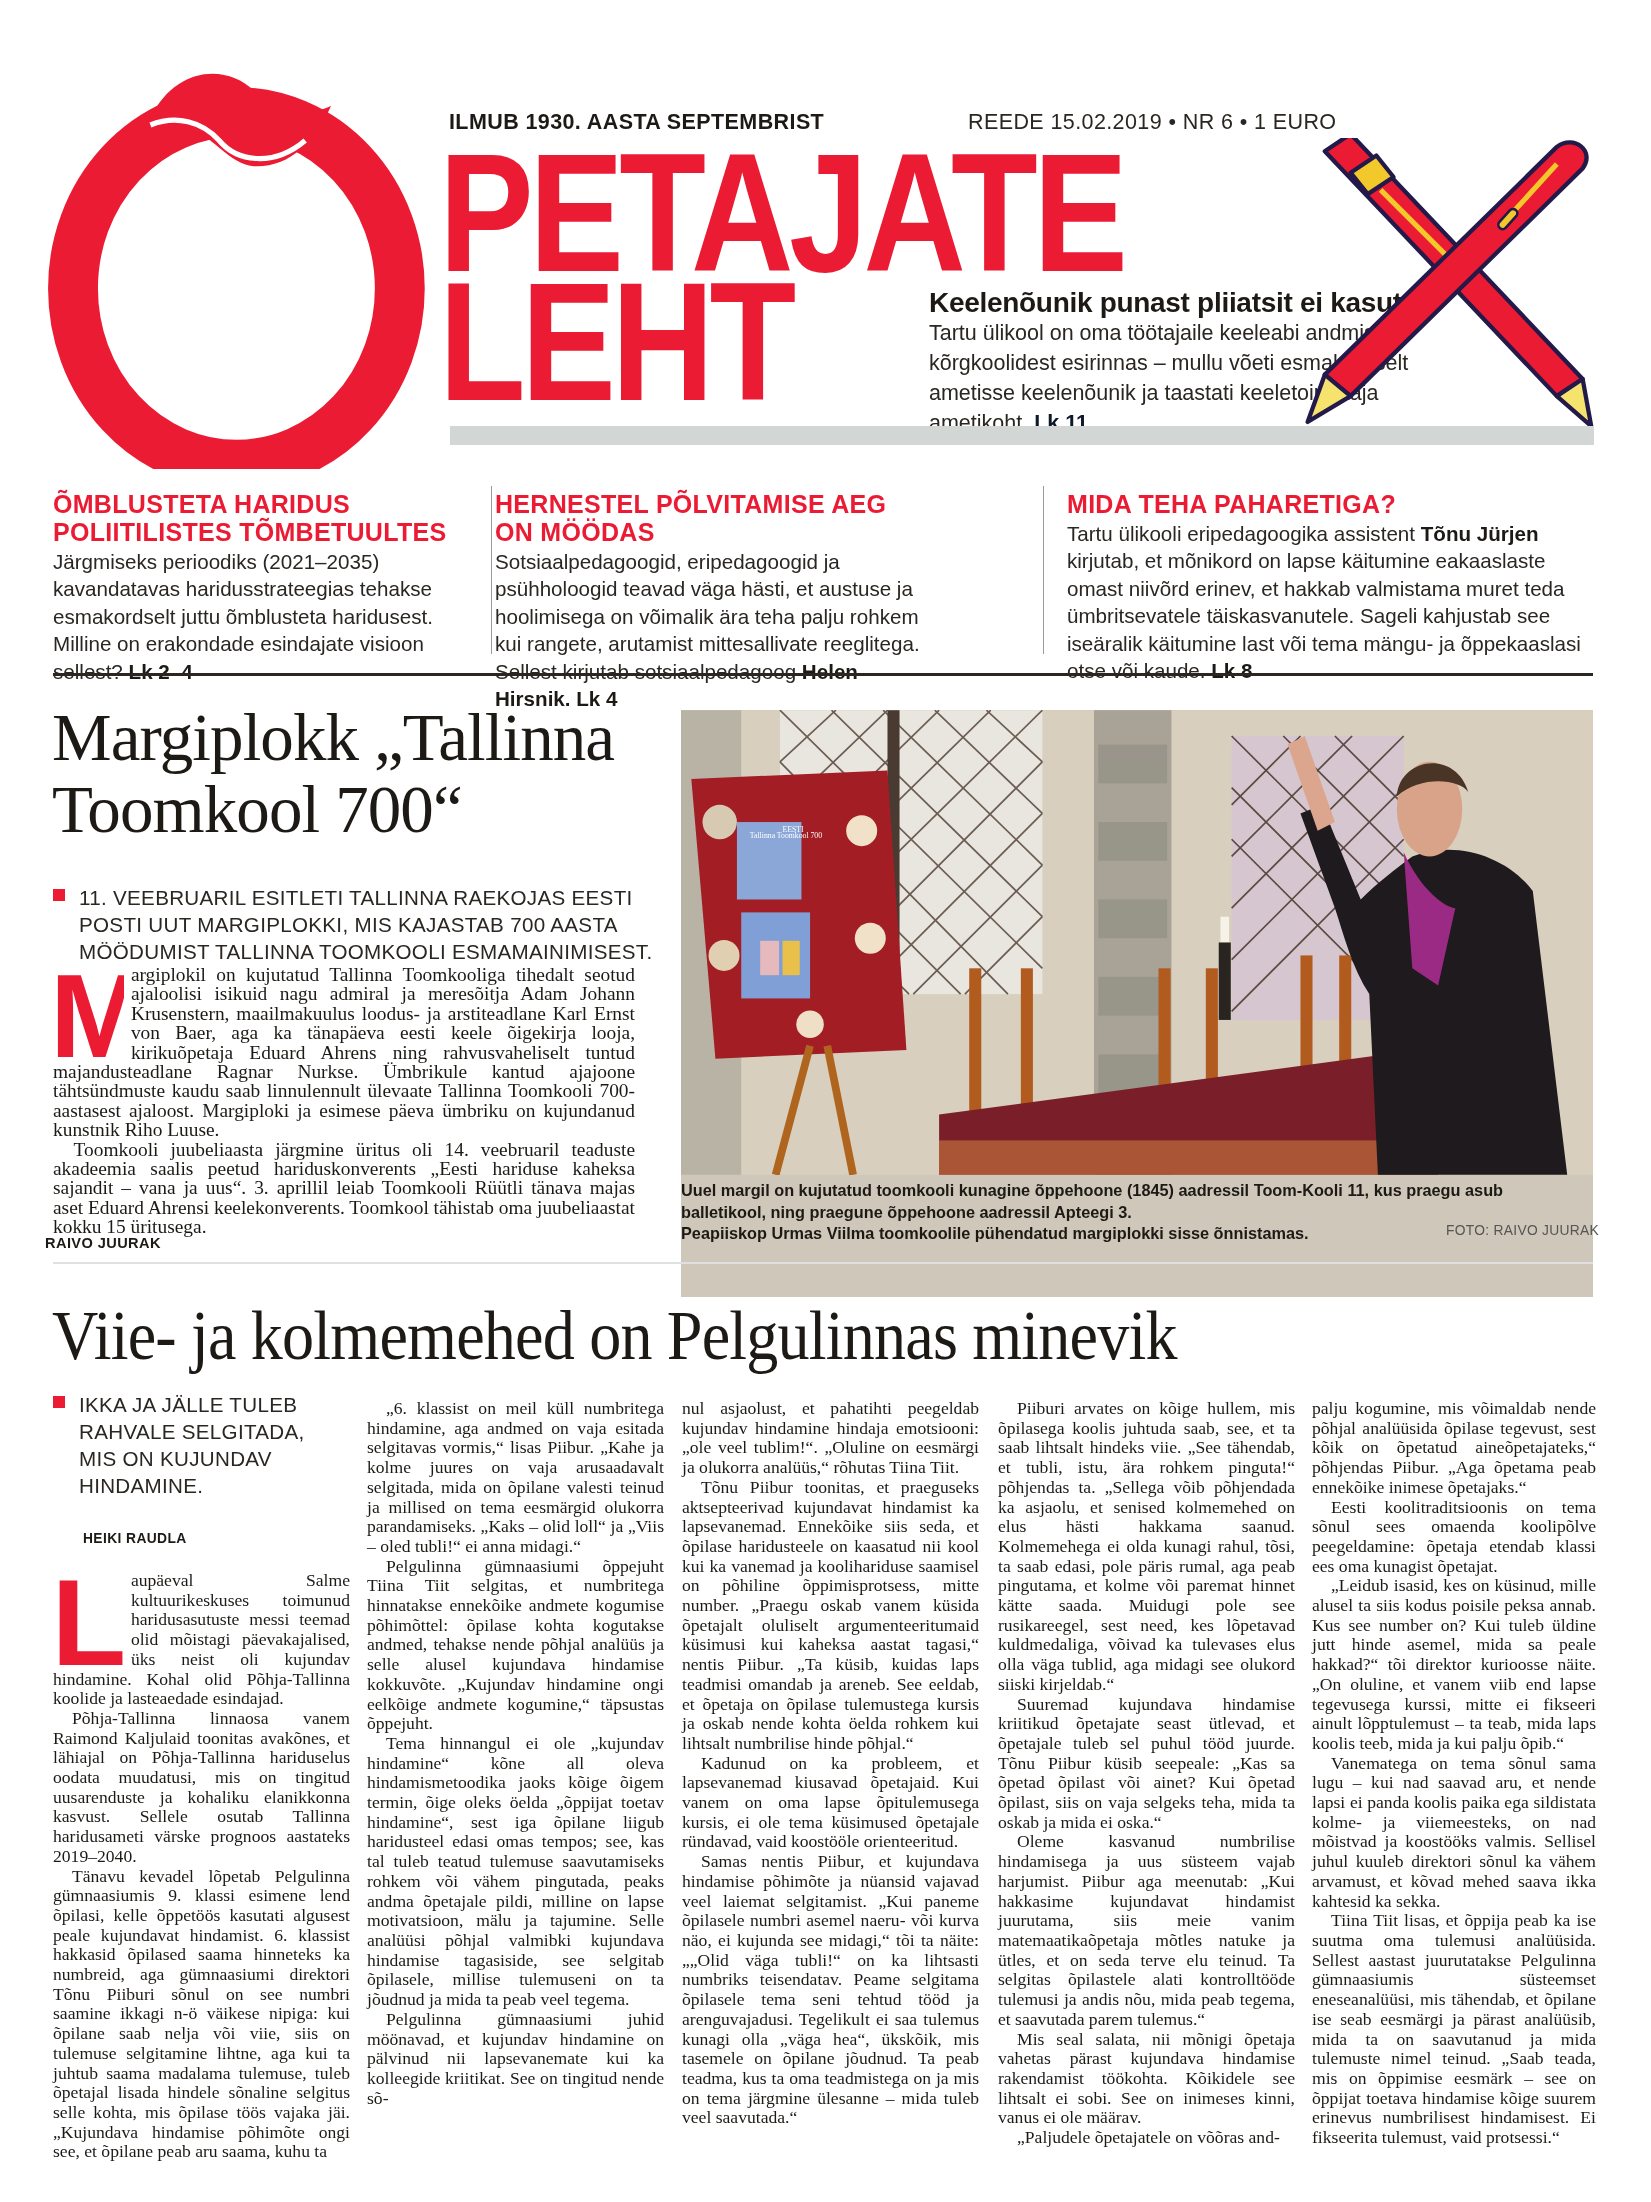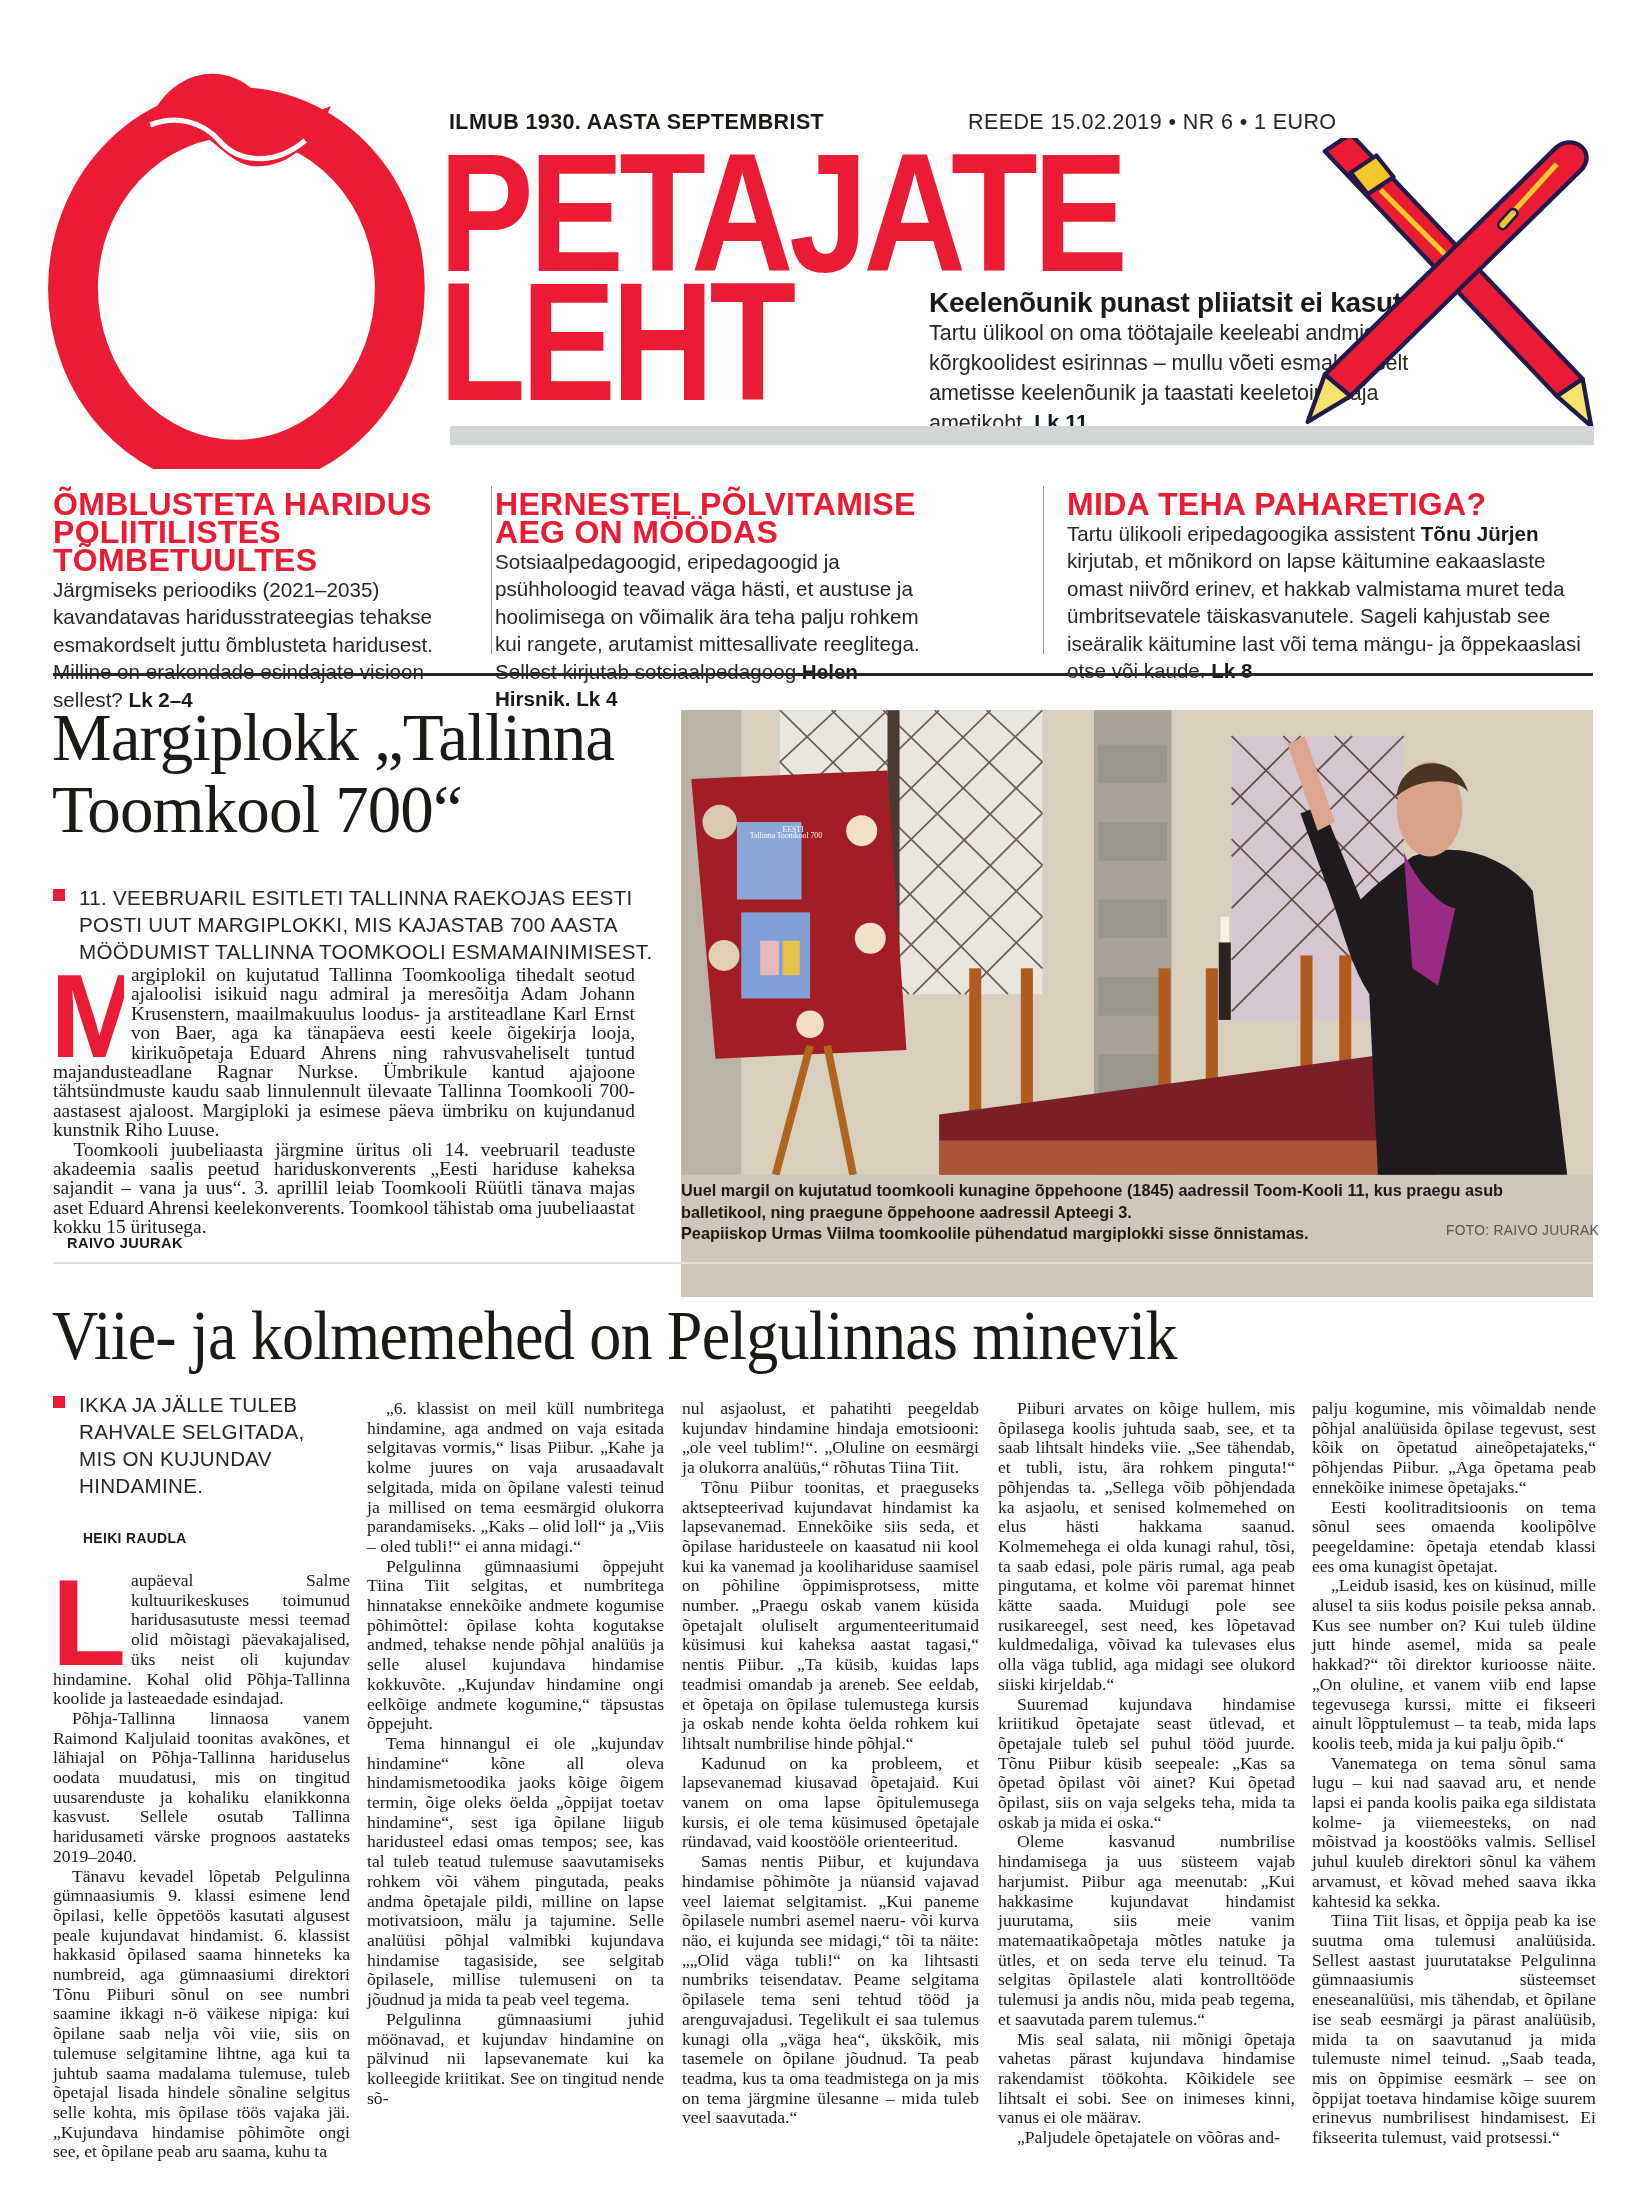--- a/index.html
+++ b/index.html
@@ -17,21 +17,21 @@
   #title-1 { left: 439px; top: 129px; font-size: 165px; transform: scaleX(0.86) scaleY(1.02); }
   #title-2 { left: 439px; top: 258px; font-size: 165px; transform: scaleX(0.86) scaleY(1.02); }
   .promo-head { left: 929px; top: 287px; font-size: 28px; font-weight: 700; letter-spacing: -0.3px; }
   .promo-body { left: 929px; top: 318px; width: 482px; font-size: 21.5px; line-height: 30px; color: #2a2622; }
   .promo-body b { color: #0f172a; }
   #pencils { left: 1299px; top: 138px; width: 318px; height: 310px; }
   .grey-bar { left: 450px; top: 426px; width: 1144px; height: 19px; background: #d2d7d6; }
 
   
   .teaser { top: 490px; }
-  .teaser h3 { color: #ec1b34; font-size: 32px; line-height: 28px; font-weight: 700; letter-spacing: 0.3px; margin-bottom: 1.7px; }
+  .teaser h3 { color: #ec1b34; font-size: 25px; line-height: 28px; font-weight: 700; letter-spacing: 0.3px; margin-bottom: 1.7px; }
   .teaser p { font-size: 20.6px; line-height: 27.5px; color: #2a2622; }
   .teaser p b { color: #1d1a16; }
   #teaser-1 { left: 53px; width: 430px; }
   #teaser-2 { left: 495px; width: 430px; }
   #teaser-3 { left: 1067px; width: 525px; }
   .vrule { width: 0.9px; background: #9a9a9a; top: 486px; height: 168px; }
   #vrule-1 { left: 491px; }
   #vrule-2 { left: 1043px; }
   .hrule-dark { left: 53px; top: 673px; width: 1540px; height: 2.6px; background: #2a2622; }
 
@@ -40,21 +40,21 @@
   .headline-1 { left: 52px; top: 701px; width: 619px; font-size: 67px; line-height: 72px; font-weight: 400; letter-spacing: -0.9px; }
   .lead { font-size: 20.6px; line-height: 27px; color: #2a2622; text-transform: uppercase; letter-spacing: 0.3px; }
   .lead-square { width: 12px; height: 12px; background: #ec1b34; position: absolute; left: 0; top: 5.2px; }
   .lead-wrap { padding-left: 26px; }
   #lead-1 { left: 53px; top: 884px; width: 602px; position: absolute; }
   .body-1 { left: 53px; top: 965px; width: 582px; font-size: 19.4px; line-height: 19.4px; text-align: justify; hyphens: auto; }
   .dropcap-block { float: left; width: 71px; height: 91px; margin: 2.6px 6.9px 0 0; position: relative; }
   .body-1 p { text-indent: 20.6px; }
   .body-1 p.first { text-indent: 0; }
   .byline { font-size: 14.6px; font-weight: 700; letter-spacing: 0.4px; }
-  #byline-1 { left: 67px; top: 1235px; }
+  #byline-1 { left: 45px; top: 1235px; }
   .light-rule { left: 53px; top: 1262px; width: 1540px; height: 1.7px; background: #e0e0e0; }
 
   
   #photo { left: 681px; top: 710px; width: 912px; height: 587px; overflow: hidden; background: #cfc7b9; }
   .caption { left: 681px; top: 1180px; width: 912px; font-size: 16.3px; line-height: 21.5px; font-weight: 700; color: #1d1a16; }
   .photo-credit { left: 1446px; top: 1223px; font-size: 13.8px; color: #555; letter-spacing: 0.3px; }
 
   
   .headline-2 { left: 52px; top: 1295px; font-size: 69px; line-height: 83px; font-weight: 400; letter-spacing: -0.9px; white-space: nowrap; transform: scaleX(0.93); transform-origin: left top; }
   #lead-2 { left: 53px; top: 1391px; width: 258px; position: absolute; }

